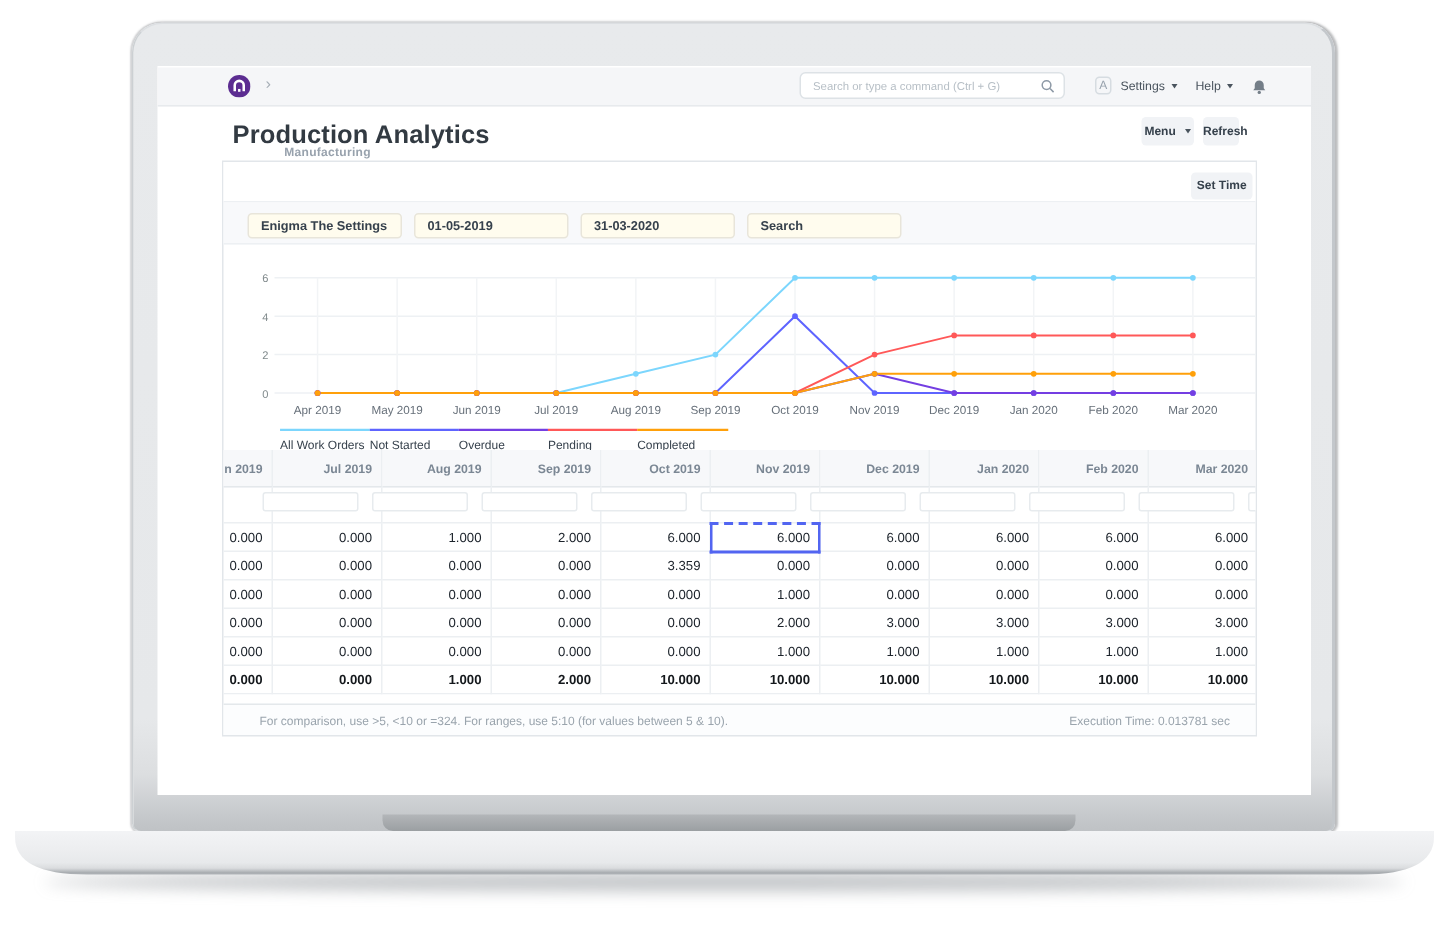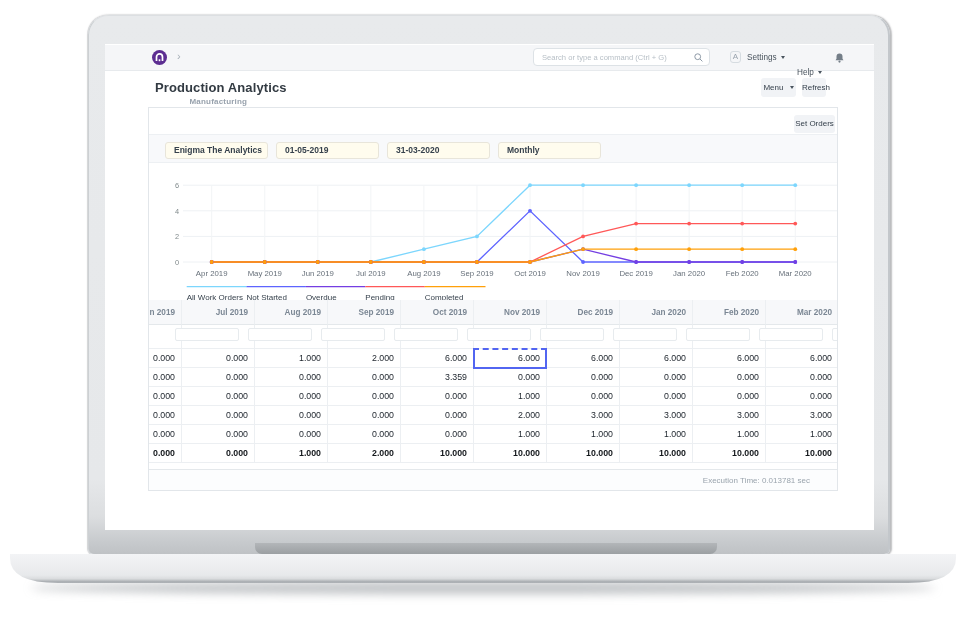--- a/index.html
+++ b/index.html
@@ -23,26 +23,26 @@
   
   #navbar { left:0; top:1px; width:769px; height:26px; background:#f5f6f8; border-bottom:1px solid #e7eaed; }
   
   #crumb-chev { left:72px; top:6px; color:#a6aeb6; font-size:11px; }
   #crumb { left:84.5px; top:9px; color:#98a2ad; font-size:8px; font-weight:bold; letter-spacing:0.2px;margin-top:44px; }
   #search { left:428px; top:4px; width:177px; height:18px; background:#fff; border:1px solid #dde2e6; border-radius:4px; }
   #search .ph { position:absolute; left:8px; top:4px; font-size:7.6px; color:#b7bfc6; }
   #avatar { left:625px; top:7px; width:11px; height:12px; border:1px solid #d6dce1; border-radius:3px; color:#98a2ad; font-size:8px; text-align:center; line-height:10px; }
   .navtxt { color:#4a545e; font-size:8.2px; font-weight:normal; white-space:nowrap; }
   #settings { left:642px; top:9px; }
-  #help { left:692px; top:24px; }
+  #help { left:692px; top:9px; }
   .caret { display:inline-block; width:0; height:0; border-left:2.6px solid transparent; border-right:2.6px solid transparent; border-top:3.4px solid #4a545e; margin-left:4px; vertical-align:middle; margin-bottom:1px; }
 
   
-  #title { left:50px; top:36px; font-size:13px; font-weight:bold; color:#323a42; letter-spacing:0.1px; }
-  .btn { position:absolute; background:#f1f3f6; border-radius:3px; color:#36414c; font-size:8px; font-weight:normal; text-align:center; white-space:nowrap; }
+  #title { left:50px; top:36px; font-size:17px; font-weight:bold; color:#323a42; letter-spacing:0.1px; }
+  .btn { position:absolute; background:#f1f3f6; border-radius:3px; color:#36414c; font-size:8px; font-weight:bold; text-align:center; white-space:nowrap; }
   #btn-menu { left:656px; top:34px; width:35px; height:19px; line-height:19px; }
   #btn-refresh { left:697px; top:34px; width:24px; height:19px; line-height:19px; }
 
   
   #card { left:43px; top:63px; width:690px; height:384px; border:1px solid #e2e6ea; background:#fff; }
   #rowA { left:0; top:0; width:688px; height:27px; background:#fff; border-bottom:1px solid #edf0f3; }
   #btn-setchart { left:645px; top:7px; width:41px; height:18px; line-height:18px; }
   #rowB { left:0; top:27px; width:688px; height:28px; background:#f8f9fb; border-bottom:1px solid #edf0f3; }
   .filter { position:absolute; top:7px; width:103px; height:17px; background:#fffcee; border:1px solid #e8e5da; border-radius:3px; font-size:8.5px; font-weight:bold; color:#36414c; line-height:15px; padding-left:8px; white-space:nowrap; overflow:hidden; }
 
@@ -88,27 +88,27 @@
     <svg class="abs" style="left:730px;top:9px;" width="9" height="10" viewBox="0 0 9 10">
       <path d="M4.5,0.6 a3,3 0 0 1 3,3 v2.2 l1,1.4 h-8 l1,-1.4 v-2.2 a3,3 0 0 1 3,-3 z" fill="#747e88"></path>
       <circle cx="4.5" cy="8.6" r="1.1" fill="#747e88"></circle>
     </svg>
     <div class="abs" id="title">Production Analytics</div>
     <div class="btn" id="btn-menu">Menu <span class="caret"></span></div>
     <div class="btn" id="btn-refresh">Refresh</div>
 
     <div class="abs" id="card">
       <div class="abs" id="rowA">
-          <div class="btn" id="btn-setchart">Set Orders</div>
+          <div class="btn" id="btn-setchart">Set Time</div>
         </div>
       <div class="abs" id="rowB">
-        <div class="filter" style="left:16px;">Enigma The Analytics</div>
+        <div class="filter" style="left:16px;">Enigma The Settings</div>
         <div class="filter" style="left:127px;">01-05-2019</div>
         <div class="filter" style="left:238px;">31-03-2020</div>
-        <div class="filter" style="left:349px;">Monthly</div>
+        <div class="filter" style="left:349px;">Search</div>
       </div>
       <svg class="abs" id="chart" style="left:0;top:55px;" width="688" height="187" viewBox="0 0 688 187">
           <line x1="34" x2="688" y1="99" y2="99" stroke="#eef1f4" stroke-width="1"></line>
           <line x1="34" x2="688" y1="73.4" y2="73.4" stroke="#eef1f4" stroke-width="1"></line>
           <line x1="34" x2="688" y1="47.80000000000001" y2="47.80000000000001" stroke="#eef1f4" stroke-width="1"></line>
           <line x1="34" x2="688" y1="22.19999999999999" y2="22.19999999999999" stroke="#eef1f4" stroke-width="1"></line>
           <line x1="62.69999999999999" x2="62.69999999999999" y1="22.19999999999999" y2="99" stroke="#f2f4f6" stroke-width="1"></line>
           <line x1="115.75" x2="115.75" y1="22.19999999999999" y2="99" stroke="#f2f4f6" stroke-width="1"></line>
           <line x1="168.79999999999995" x2="168.79999999999995" y1="22.19999999999999" y2="99" stroke="#f2f4f6" stroke-width="1"></line>
           <line x1="221.84999999999997" x2="221.84999999999997" y1="22.19999999999999" y2="99" stroke="#f2f4f6" stroke-width="1"></line>
@@ -327,21 +327,22 @@
               <div class="cell">10.000</div>
               <div class="cell">10.000</div>
               <div class="cell">10.000</div>
               <div class="cell">10.000</div>
               <div class="cell">10.000</div>
             </div>
           </div>
         <div class="abs" id="selcell"></div>
       </div>
       <div class="abs" id="tfoot">
-        <span style="position:absolute;right:27px;top:6px;">Execution Time: 0.013781 sec</span>
+        <span style="position:absolute;left:24px;top:6px;">For comparison, use &gt;5, &lt;10 or =324. For ranges, use 5:10 (for values between 5 &amp; 10).</span>
+        <span style="position:absolute;right:17px;top:6px;">Execution Time: 0.013781 sec</span>
       </div>
     </div>
   </div>
   <div class="abs" id="hinge"></div>
   <svg class="abs" style="left:0;top:550px;" width="966" height="40" viewBox="0 550 966 40">
     <defs>
       <linearGradient id="baseg" x1="0" y1="553" x2="0" y2="583" gradientUnits="userSpaceOnUse">
         <stop offset="0" stop-color="#f3f4f6"></stop>
           <stop offset="0.5" stop-color="#ecedef"></stop>
         <stop offset="0.74" stop-color="#e7e9eb"></stop>

